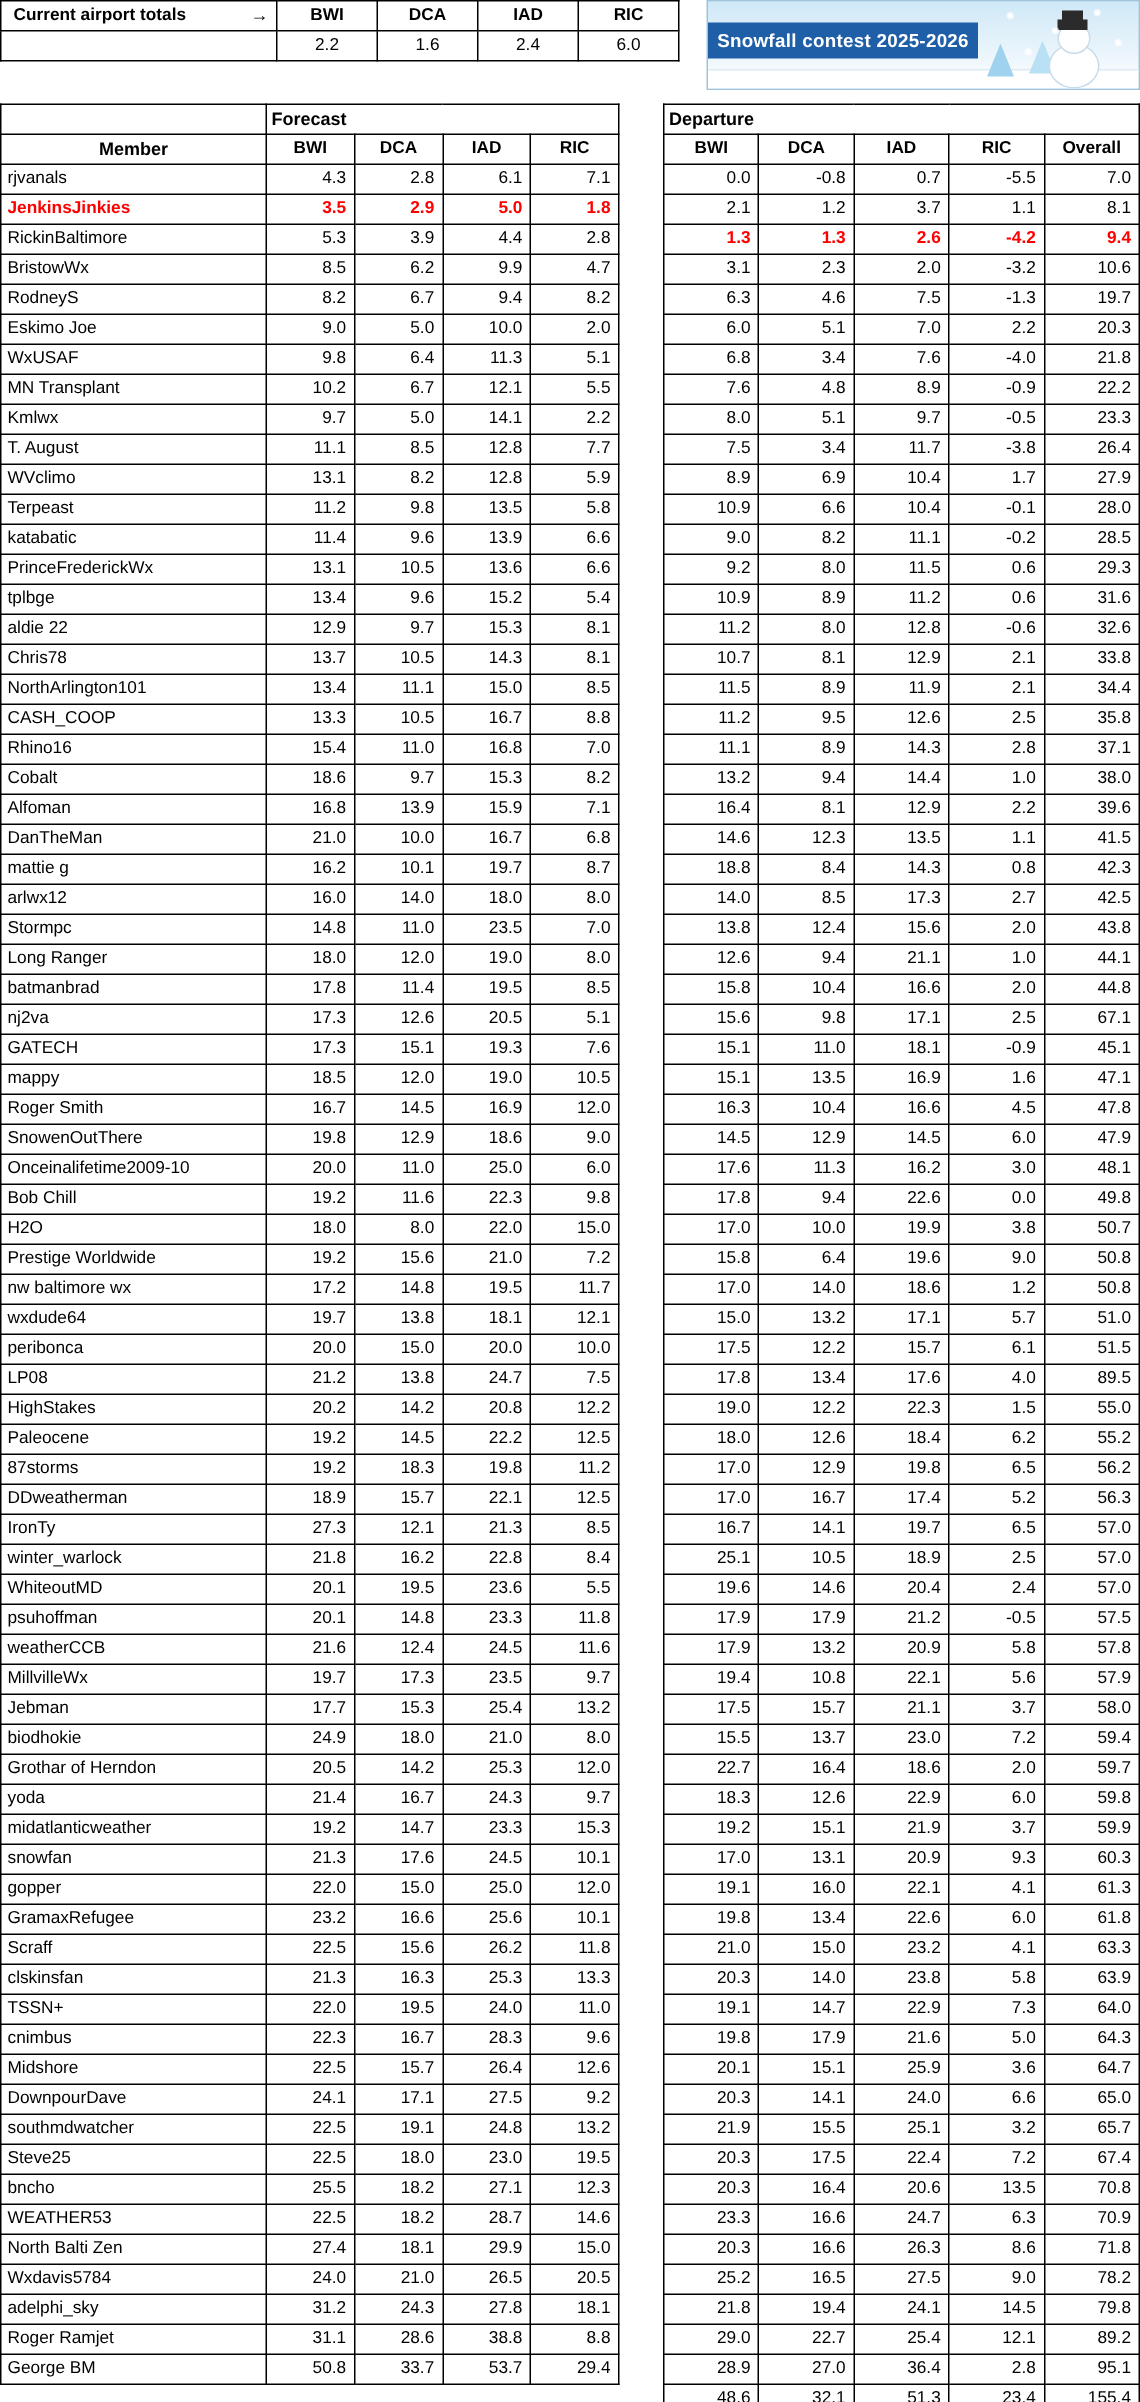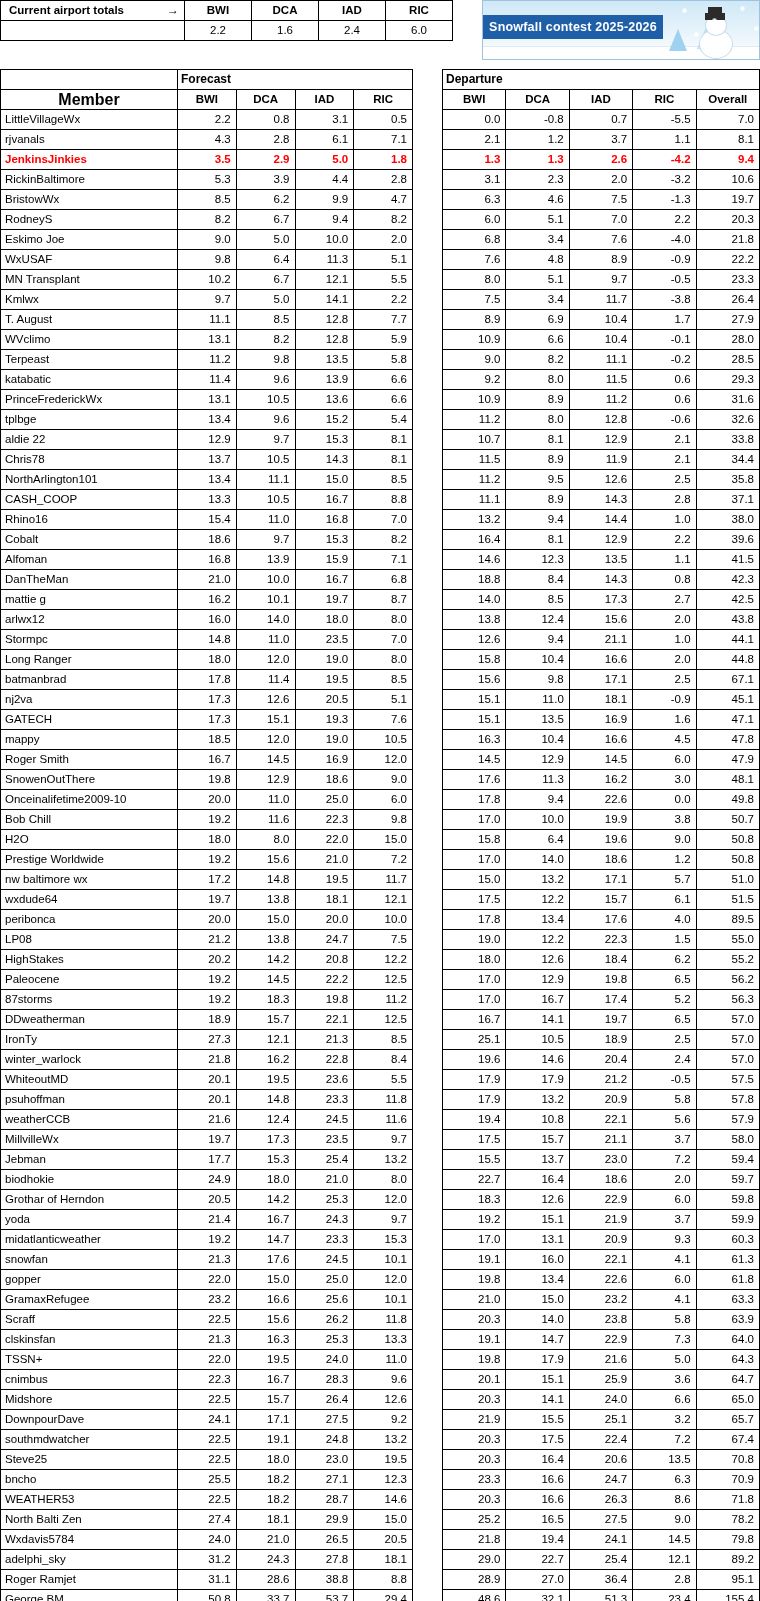--- a/index.html
+++ b/index.html
@@ -57,21 +57,21 @@
     display: flex;
     justify-content: space-between;
     align-items: center;
   }
   .arrow { font-size: 12px; padding-left: 6px; }
 
   .banner {
     position: relative;
     width: 300px;
     height: 58px;
-    margin-left: 29px;
+    margin-left: 18px;
     background: linear-gradient(180deg,#cfe8f7 0%, #e8f4fb 55%, #ffffff 100%);
     border: 1px solid #9ec3dc;
     overflow: hidden;
   }
   .banner-title {
     position: absolute;
     left: 0; top: 14px;
     width: 180px;
     height: 24px;
     line-height: 24px;
@@ -145,21 +145,21 @@
   .forecast-table .member-col { width: 170px; }
   .forecast-table .val-col { width: 60px; }
 
   .departure-wrap { margin-left: 29px; }
   .departure-table { width: 318px; }
   .departure-table .val-col { width: 60px; }
   .departure-table .ovr-col { width: 66px; }
 
   .hdr-group { font-weight: bold; font-size: 12px; text-align: left; }
   .hdr-sub { font-weight: bold; text-align: center; font-size: 11.5px; }
-  .member-hdr { font-weight: bold; text-align: center; font-size: 16px; }
+  .member-hdr { font-weight: bold; text-align: center; font-size: 12px; }
   .blank-hdr { border: 1px solid #000; }
 </style>
 </head>
 <body>
 
 <div class="page">
 
   <div class="top-strip">
 
     <table class="totals-table">
@@ -215,27 +215,20 @@
         <tr>
           <th class="member-col member-hdr">Member</th>
           <th class="val-col hdr-sub">BWI</th>
           <th class="val-col hdr-sub">DCA</th>
           <th class="val-col hdr-sub">IAD</th>
           <th class="val-col hdr-sub">RIC</th>
         </tr>
       </thead>
       <tbody id="forecast-body">
           <tr>
-            <td class="member-col lft">LittleVillageWx</td>
-            <td class="val-col num">2.2</td>
-            <td class="val-col num">0.8</td>
-            <td class="val-col num">3.1</td>
-            <td class="val-col num">0.5</td>
-          </tr>
-          <tr>
             <td class="member-col lft">rjvanals</td>
             <td class="val-col num">4.3</td>
             <td class="val-col num">2.8</td>
             <td class="val-col num">6.1</td>
             <td class="val-col num">7.1</td>
           </tr>
           <tr>
             <td class="member-col lft hl">JenkinsJinkies</td>
             <td class="val-col num hl">3.5</td>
             <td class="val-col num hl">2.9</td>

